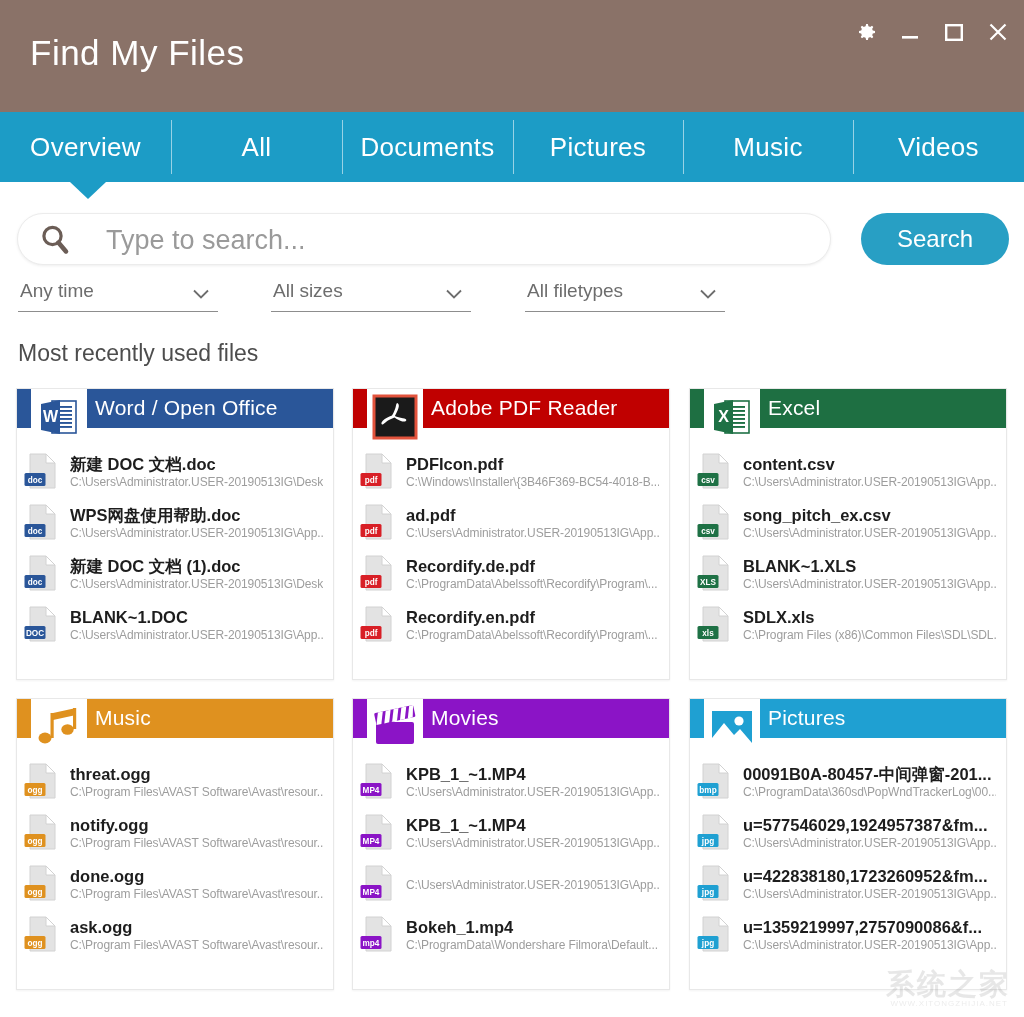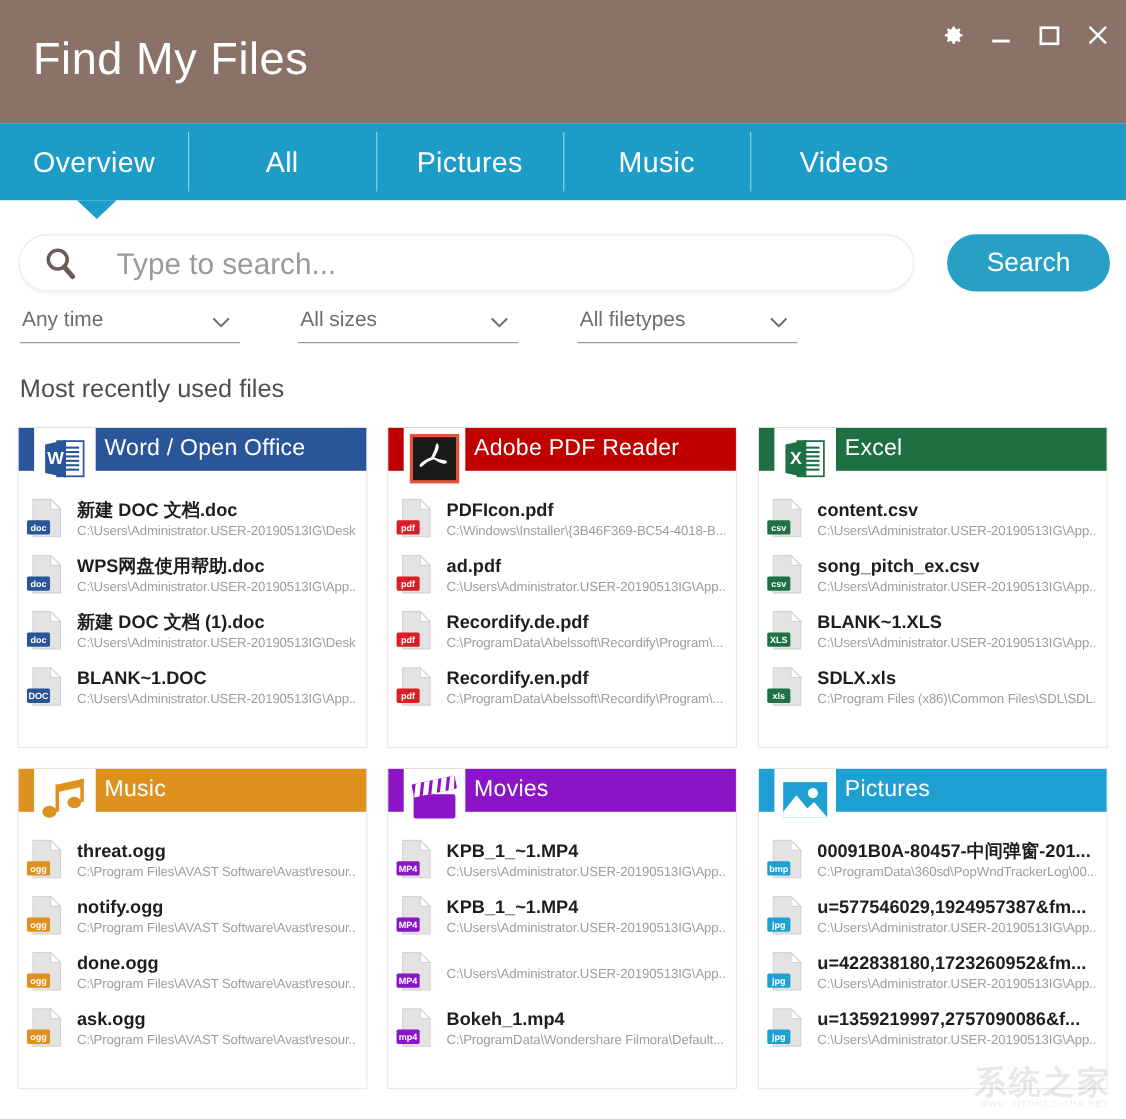--- a/index.html
+++ b/index.html
@@ -11,21 +11,21 @@
   }
   #app{position:relative;width:1024px;height:1017px;overflow:hidden;background:#fff;}
 
   
   .titlebar{
     position:absolute;left:0;top:0;width:1024px;height:112px;
     background:#8a7268;
   }
   .app-title{
     position:absolute;left:30px;top:25px;
-    font-size:41px;font-weight:300;color:#ffffff;letter-spacing:.5px;
+    font-size:35px;font-weight:300;color:#ffffff;letter-spacing:.5px;
     line-height:56px;white-space:nowrap;
   }
   .wincontrols{position:absolute;right:12px;top:18px;display:flex;align-items:center;gap:16px;}
   .wc{width:28px;height:28px;display:flex;align-items:center;justify-content:center;color:#fff;}
   .wc svg{display:block;}
 
   
   .tabbar{
     position:absolute;left:0;top:112px;width:1024px;height:70px;
     background:#1c9cc6;display:flex;
@@ -175,20 +175,23 @@
       </div>
     </div>
   </div>
 
   <div class="tabbar">
     <div class="tab t-overview">
         <span>Overview</span>
       </div>
     <div class="tab t-all">
         <span>All</span>
+      </div>
+    <div class="tab t-documents">
+        <span>Documents</span>
       </div>
     <div class="tab t-pictures">
         <span>Pictures</span>
       </div>
     <div class="tab t-music">
         <span>Music</span>
       </div>
     <div class="tab t-videos">
         <span>Videos</span>
       </div>

